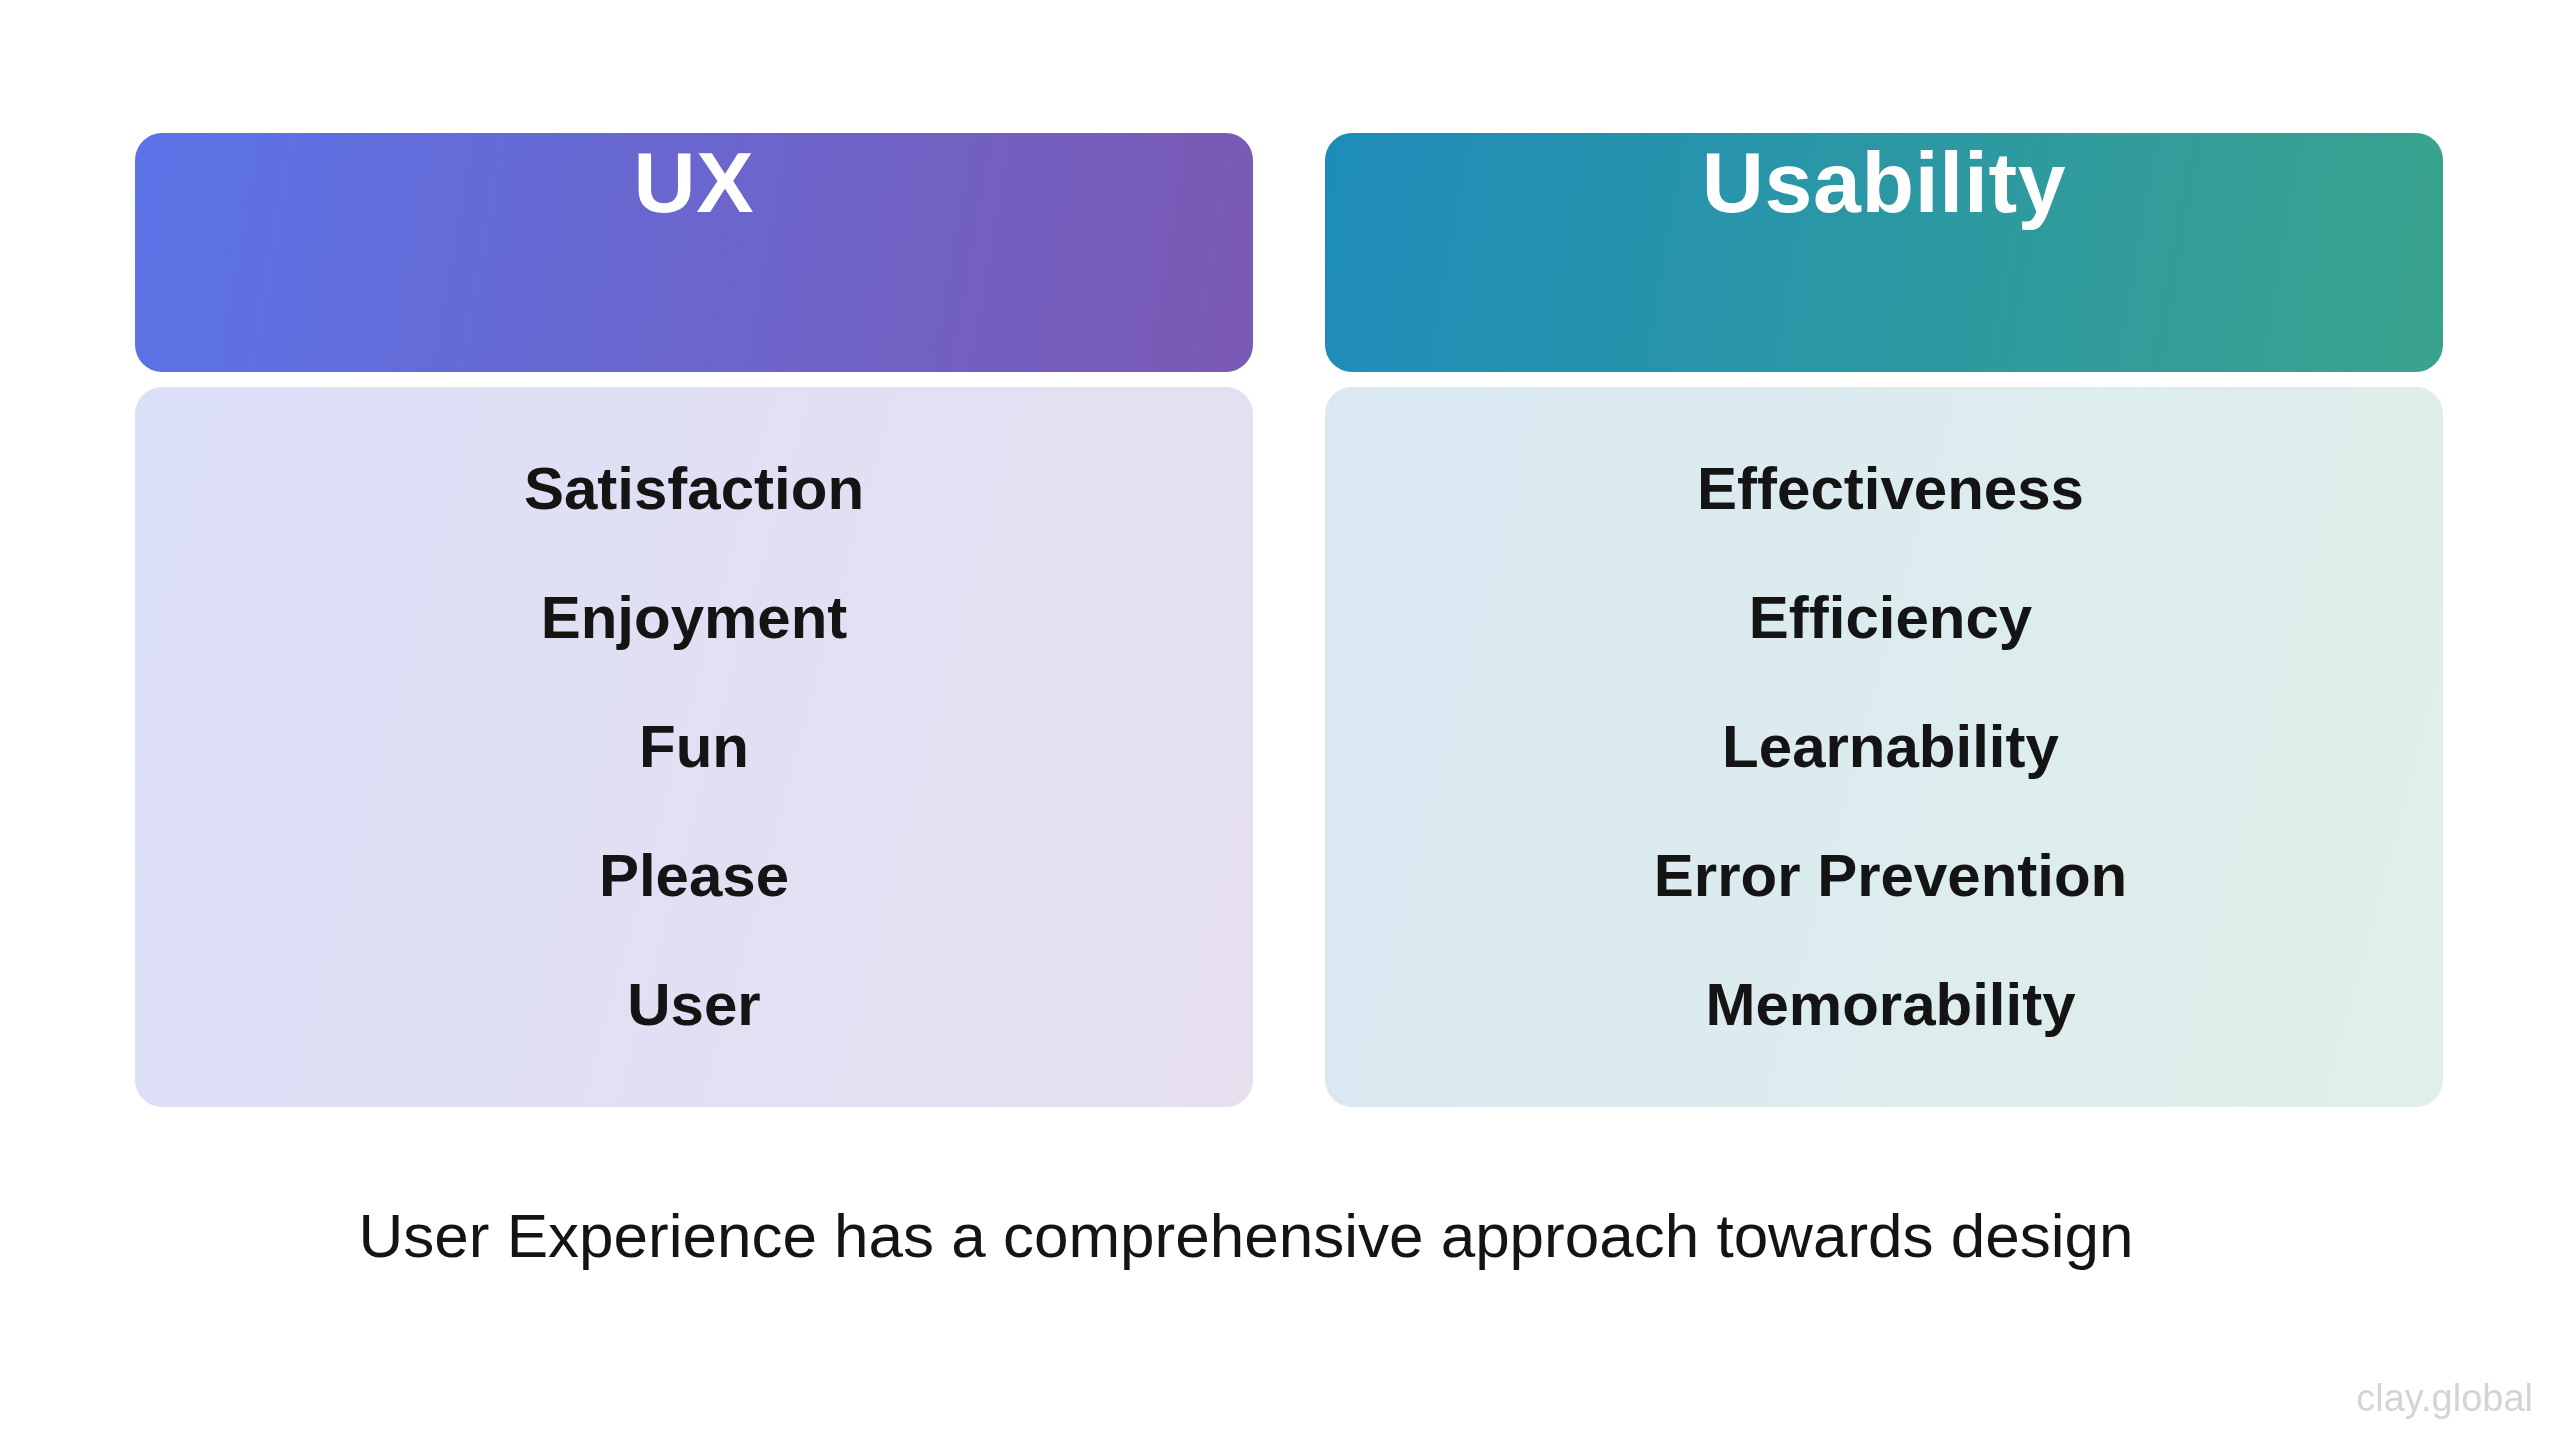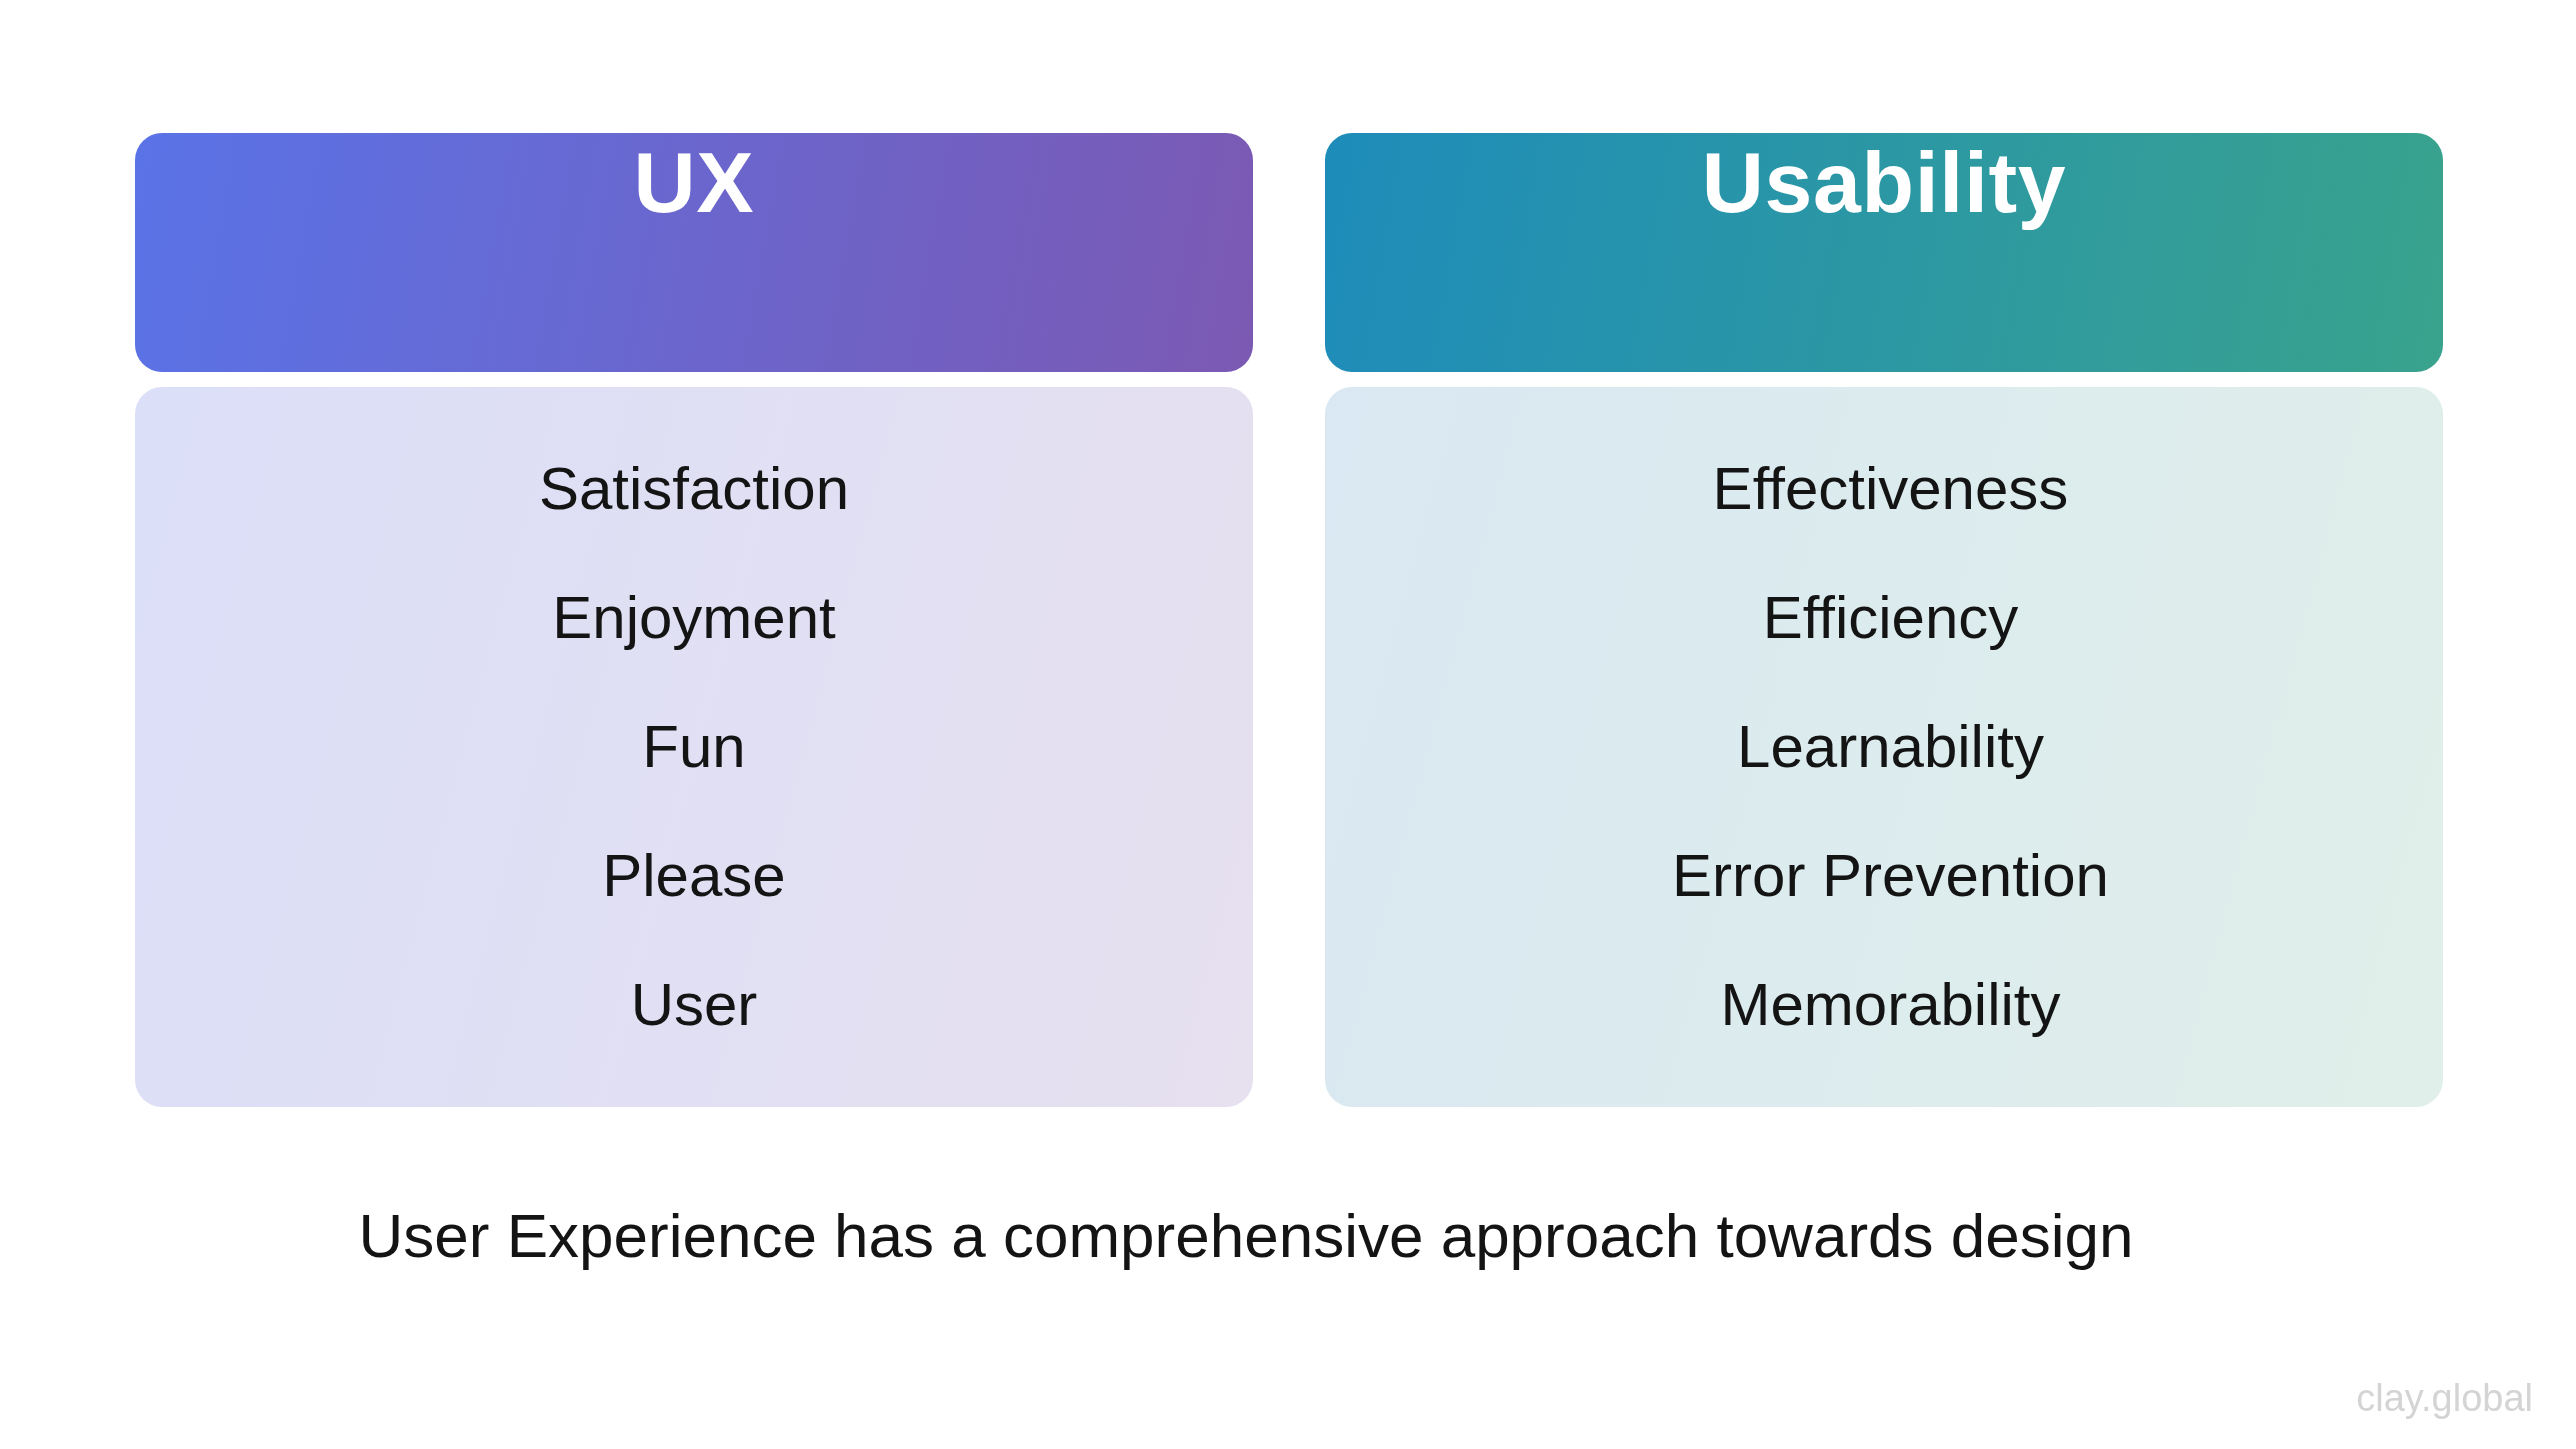--- a/index.html
+++ b/index.html
@@ -51,20 +51,21 @@
     flex-direction: column;
     justify-content: space-between;
     align-items: center;
   }
   .card-item {
     font-size: 60px;
     line-height: 1.16;
     color: #141414;
     text-align: center;
     white-space: nowrap;
+    font-weight: bold;
   }
   .caption {
     position: absolute;
     left: 0;
     top: 1193px;
     width: 2492px;
     text-align: center;
     font-size: 62px;
     line-height: 85px;
     color: #141414;

